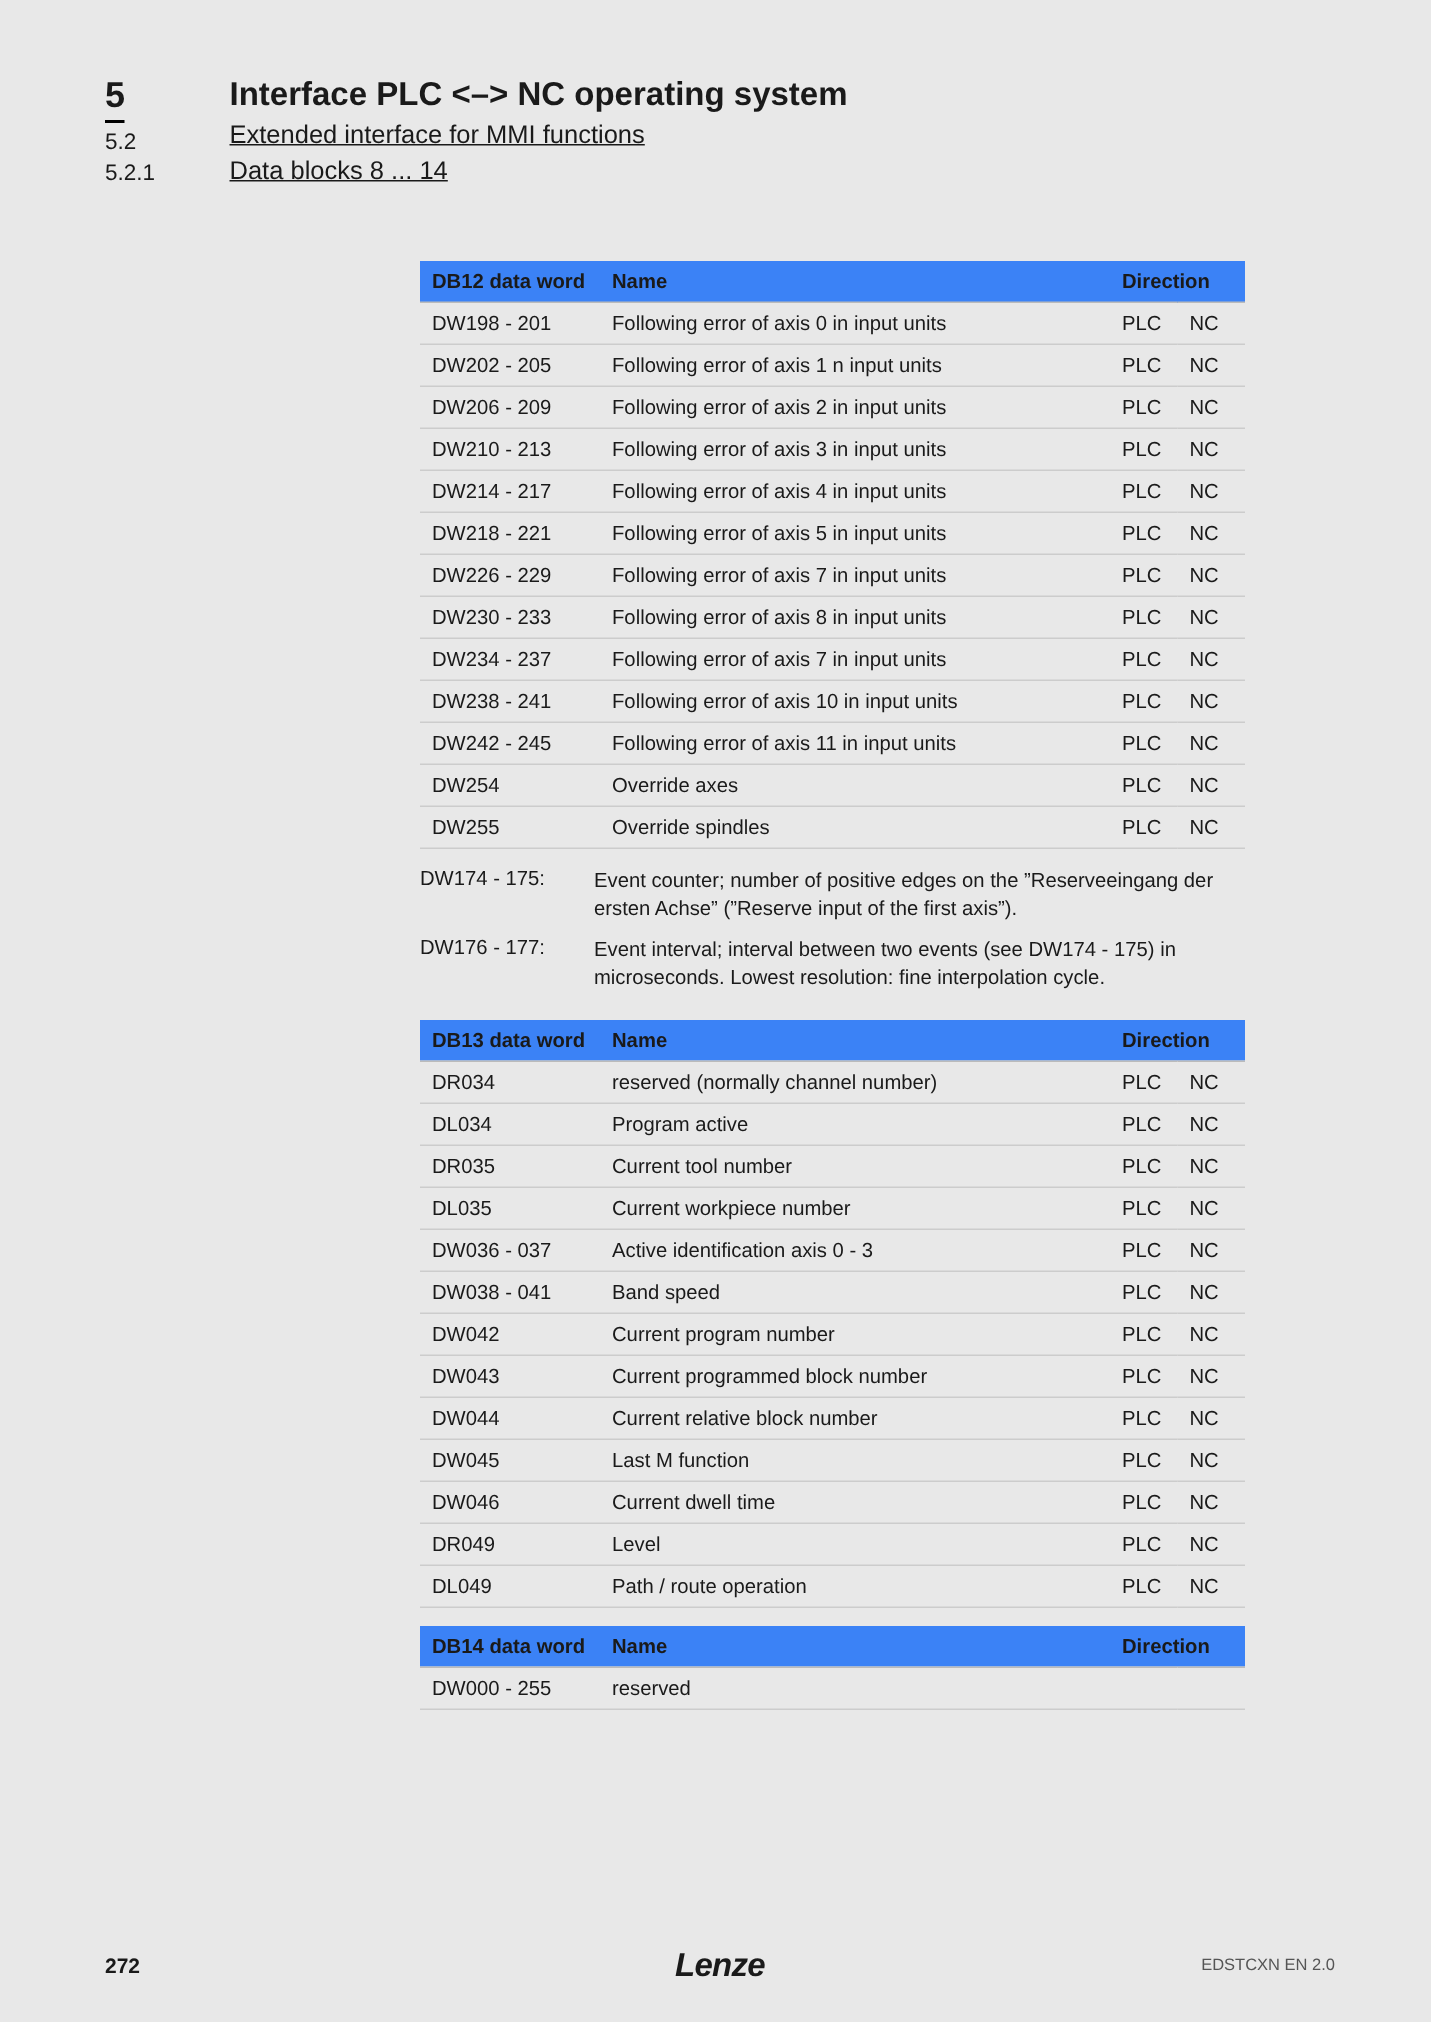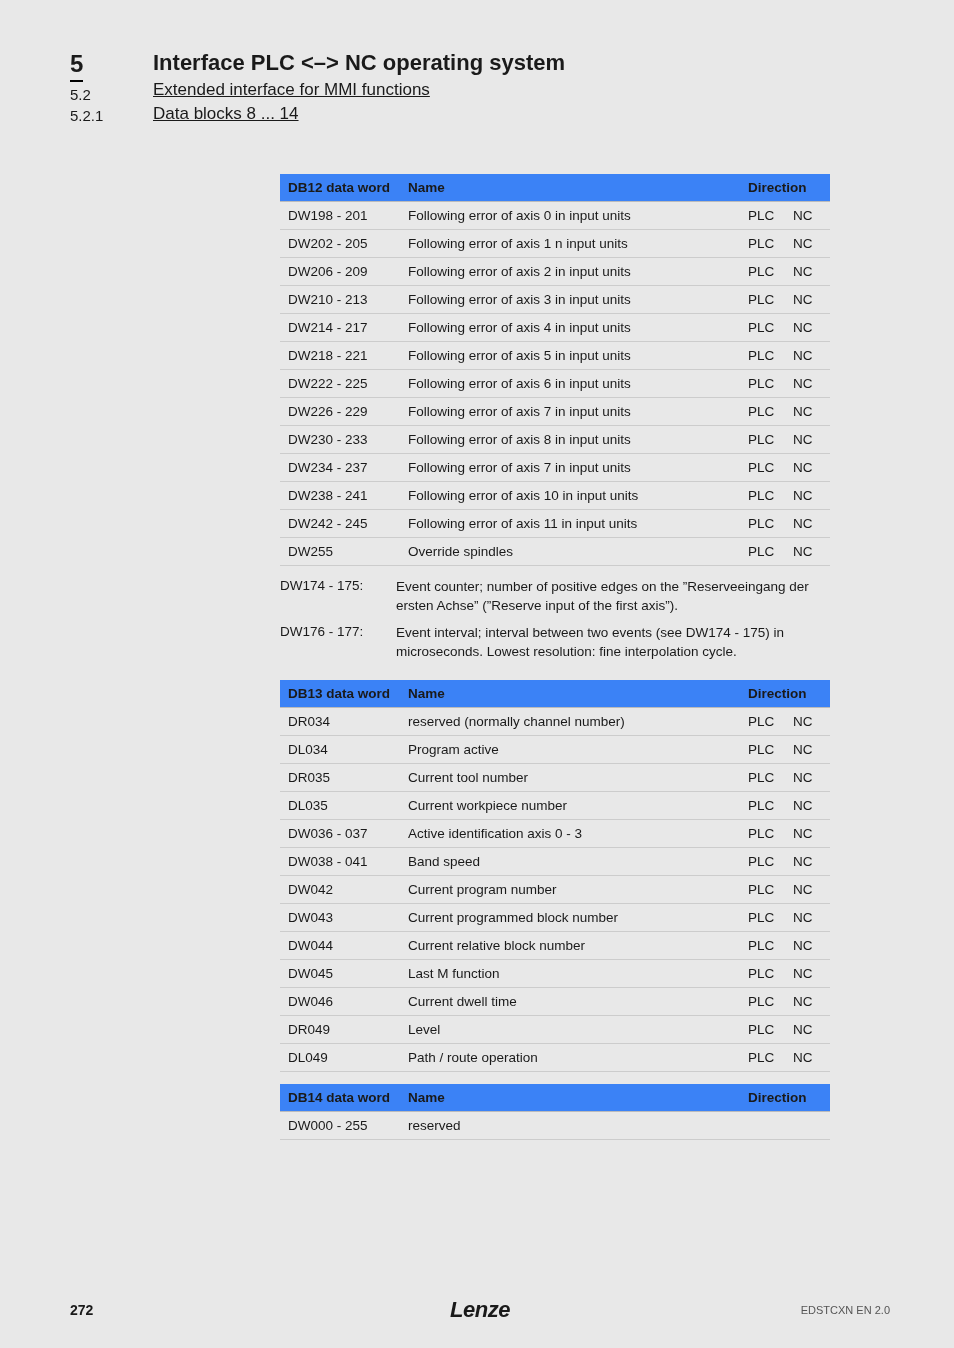--- a/index.html
+++ b/index.html
@@ -180,26 +180,20 @@
             <td class="dir-sub">PLC</td>
             <td class="dir-sub">NC</td>
           </tr>
           <tr>
             <td>DW218 - 221</td>
             <td>Following error of axis 5 in input units</td>
             <td class="dir-sub">PLC</td>
             <td class="dir-sub">NC</td>
           </tr>
           <tr>
-            <td>DW222 - 225</td>
-            <td>Following error of axis 6 in input units</td>
-            <td class="dir-sub">PLC</td>
-            <td class="dir-sub">NC</td>
-          </tr>
-          <tr>
             <td>DW226 - 229</td>
             <td>Following error of axis 7 in input units</td>
             <td class="dir-sub">PLC</td>
             <td class="dir-sub">NC</td>
           </tr>
           <tr>
             <td>DW230 - 233</td>
             <td>Following error of axis 8 in input units</td>
             <td class="dir-sub">PLC</td>
             <td class="dir-sub">NC</td>
@@ -212,20 +206,26 @@
           </tr>
           <tr>
             <td>DW238 - 241</td>
             <td>Following error of axis 10 in input units</td>
             <td class="dir-sub">PLC</td>
             <td class="dir-sub">NC</td>
           </tr>
           <tr>
             <td>DW242 - 245</td>
             <td>Following error of axis 11 in input units</td>
+            <td class="dir-sub">PLC</td>
+            <td class="dir-sub">NC</td>
+          </tr>
+          <tr>
+            <td>DW254</td>
+            <td>Override axes</td>
             <td class="dir-sub">PLC</td>
             <td class="dir-sub">NC</td>
           </tr>
           <tr>
             <td>DW255</td>
             <td>Override spindles</td>
             <td class="dir-sub">PLC</td>
             <td class="dir-sub">NC</td>
           </tr>
         </tbody>

